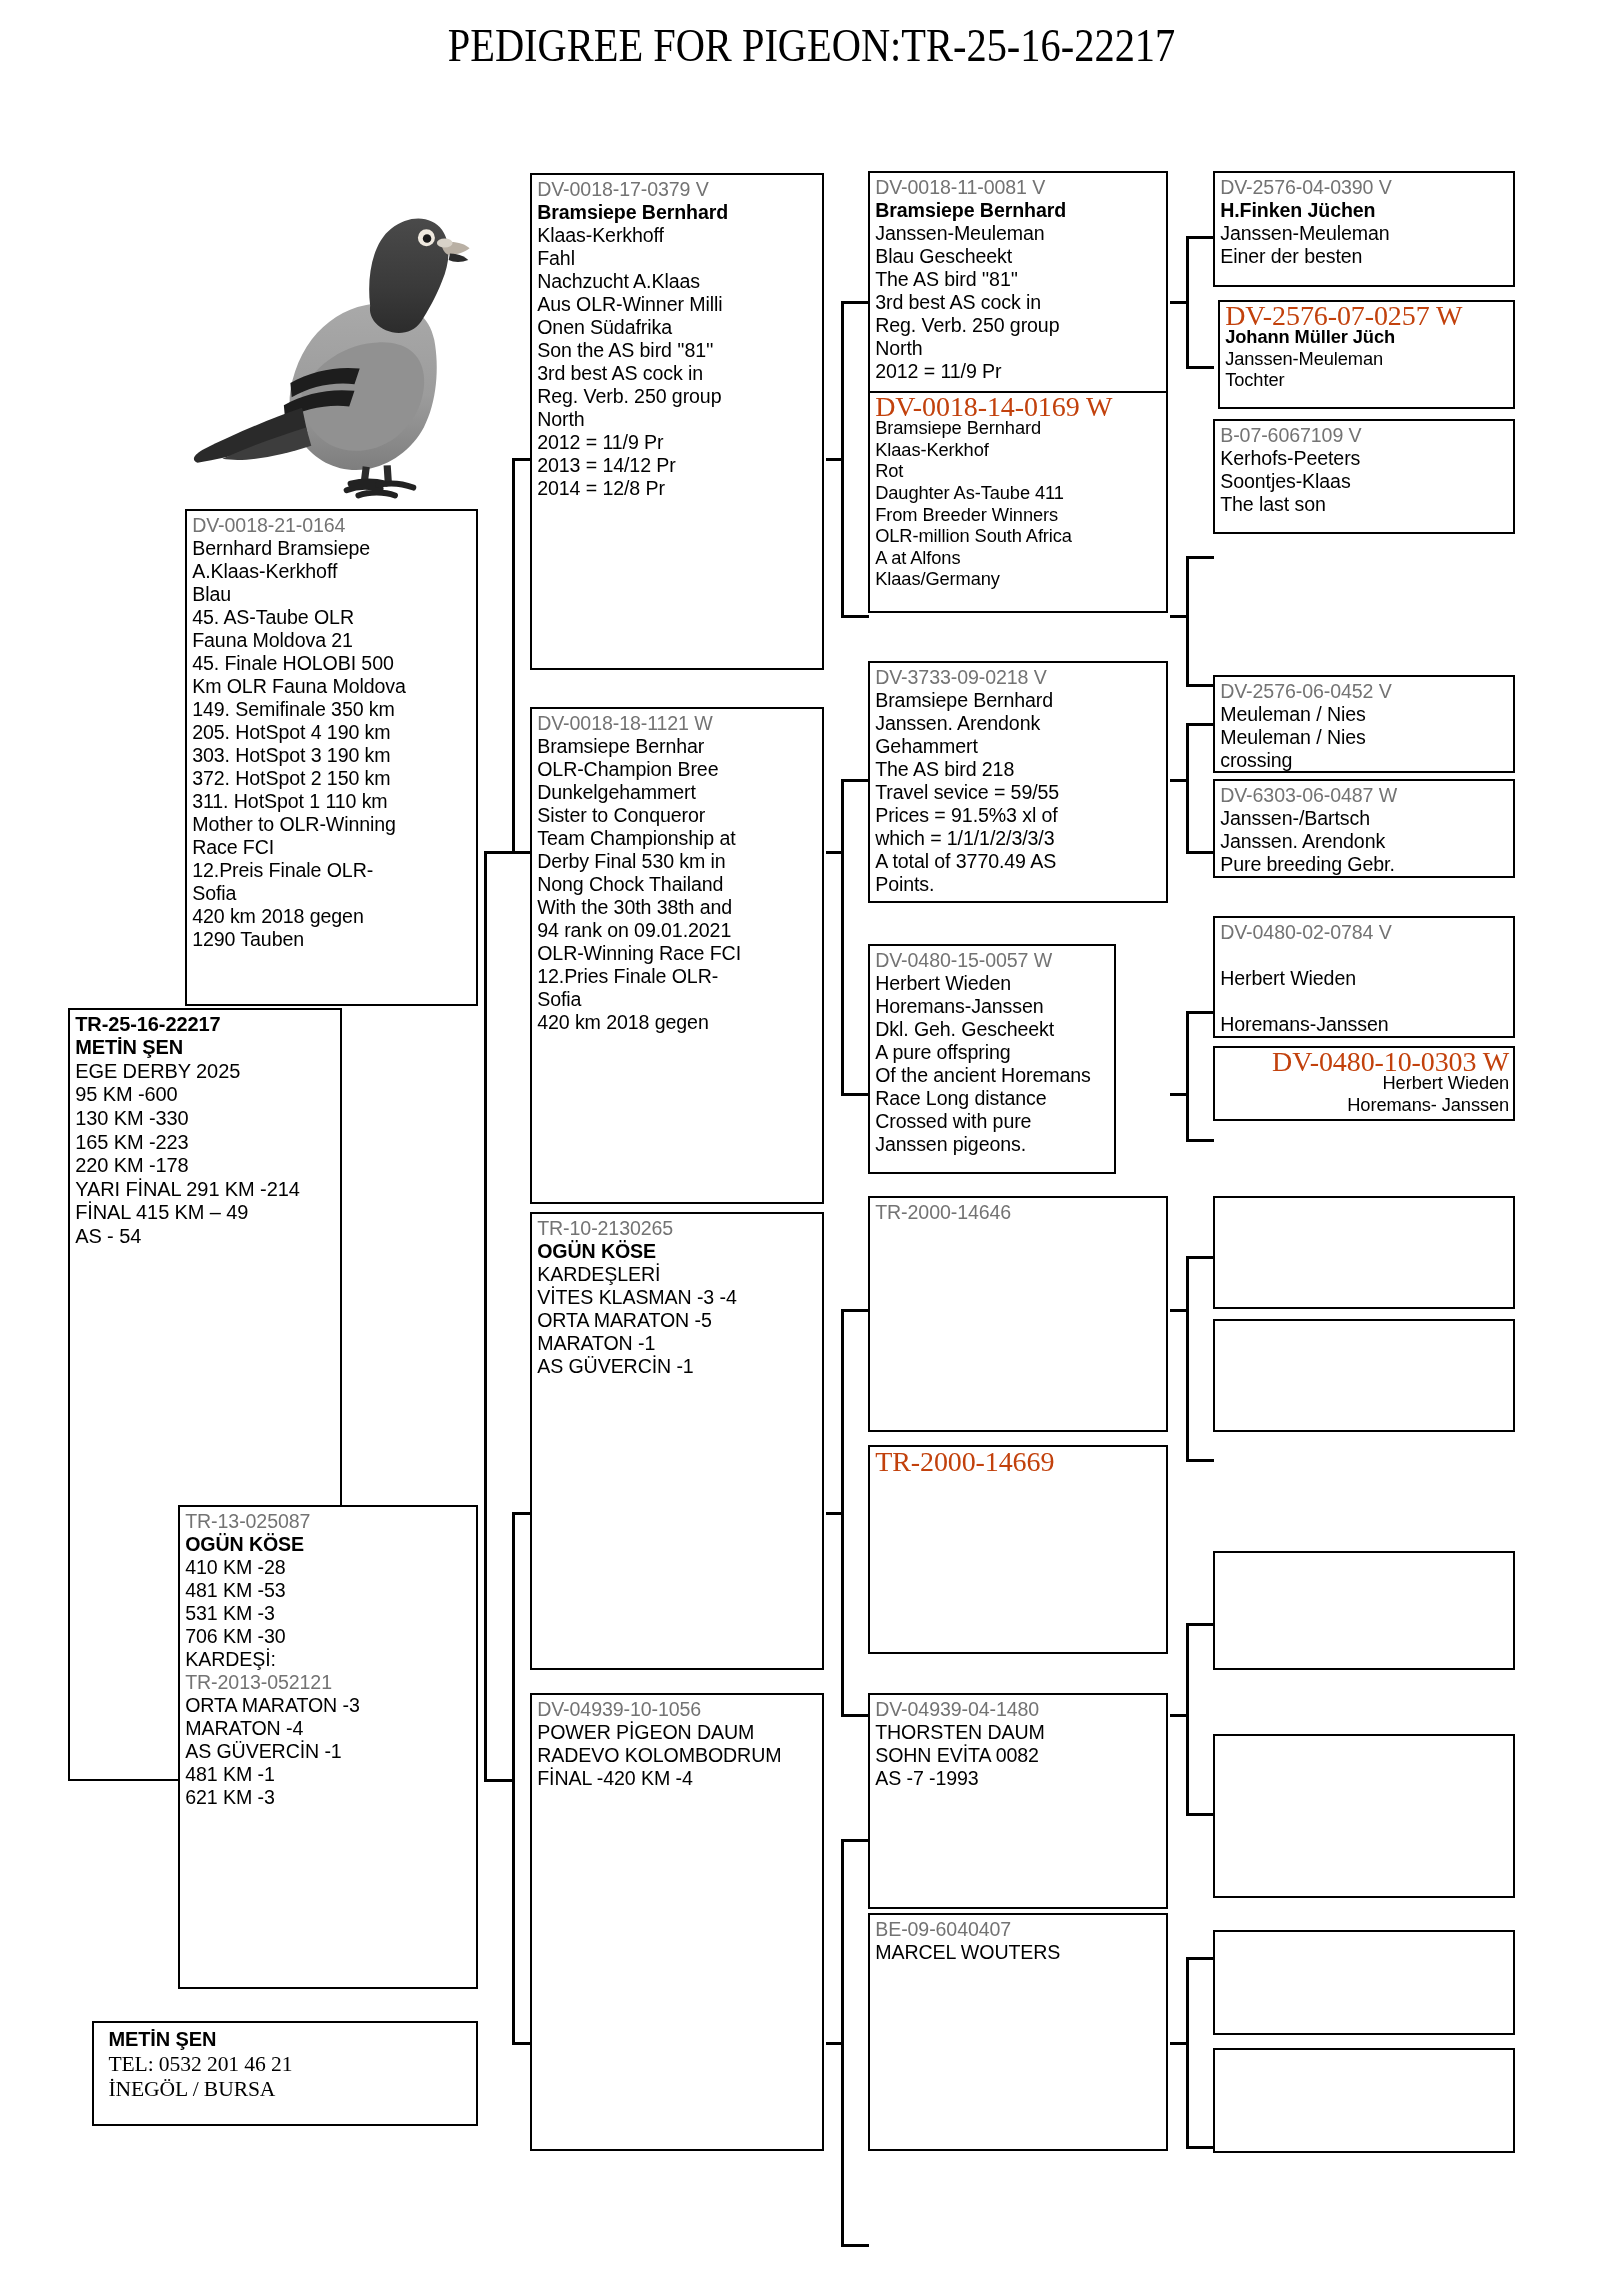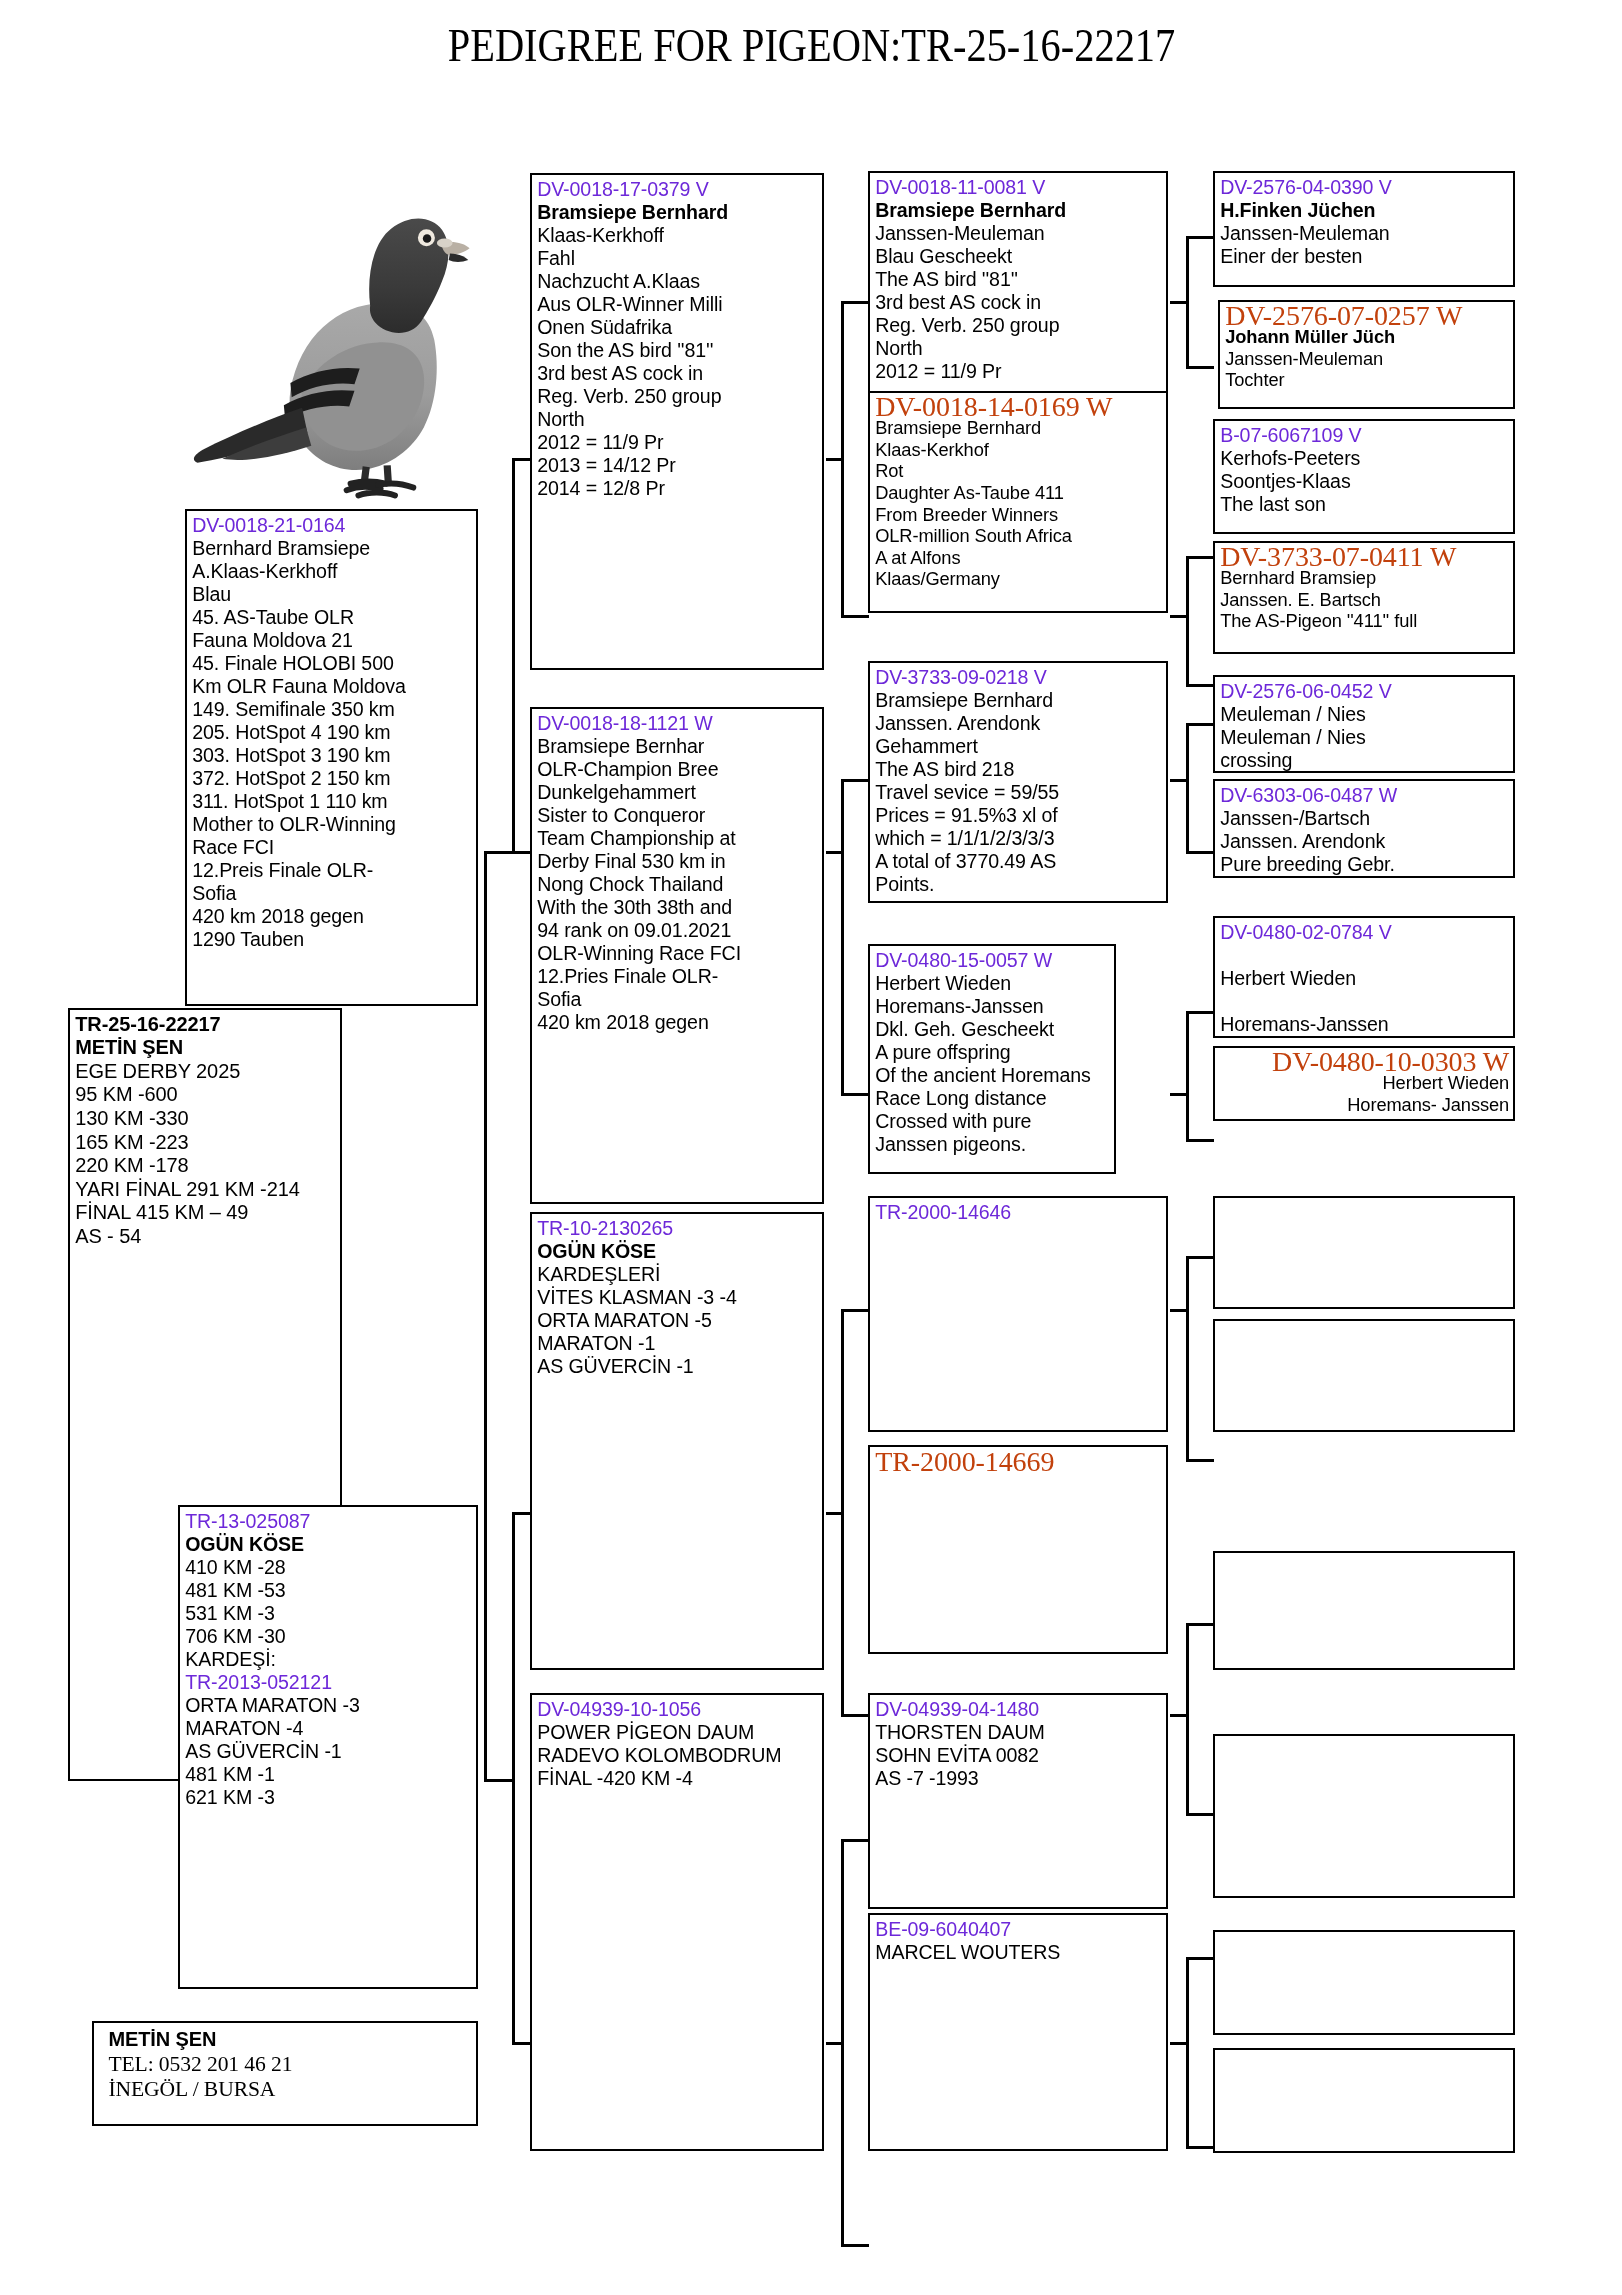--- a/index.html
+++ b/index.html
@@ -23,21 +23,21 @@
     position:absolute;box-sizing:border-box;
     border:2px solid #000;background:#fff;
     padding:2.6px 3.9px 2.6px 5.2px;
     overflow:hidden;
   }
   .box .ln{
     display:block;white-space:nowrap;
     font-size:19.6px;line-height:23px;font-weight:400;
     letter-spacing:-0.1px;
   }
-  .box .ln.id{color:#6d28d9;}
+  .box .ln.id{color:#737373;}
   .box .ln.idser{color:#c2410c;font-family:"Liberation Serif", serif;font-size:28px;}
   .box .ln.b{font-weight:bold;}
   .box .ln.sp{height:23px;}
 
   
   .s28 .ln{font-size:18.3px;line-height:21.6px;}
   .s31 .ln{font-size:20px;line-height:23.6px;}
 
   
   .h{position:absolute;height:2.6px;background:#000;}
@@ -363,26 +363,20 @@
     <span class="ln">Tochter</span>
   </div>
 
   <div class="box" style="left:1213px;top:419px;width:302px;height:115px;">
     <span class="ln id">B-07-6067109 V</span>
     <span class="ln">Kerhofs-Peeters</span>
     <span class="ln">Soontjes-Klaas</span>
     <span class="ln">The last son</span>
   </div>
 
-  <div class="box s28" style="left:1213px;top:541px;width:302px;height:113px;">
-    <span class="ln idser">DV-3733-07-0411 W</span>
-    <span class="ln">Bernhard Bramsiep</span>
-    <span class="ln">Janssen. E. Bartsch</span>
-    <span class="ln">The AS-Pigeon ''411'' full</span>
-  </div>
 
   <div class="box" style="left:1213px;top:675px;width:302px;height:98px;">
     <span class="ln id">DV-2576-06-0452 V</span>
     <span class="ln">Meuleman / Nies</span>
     <span class="ln">Meuleman / Nies</span>
     <span class="ln">crossing</span>
   </div>
 
   <div class="box" style="left:1213px;top:779px;width:302px;height:99px;">
     <span class="ln id">DV-6303-06-0487 W</span>

